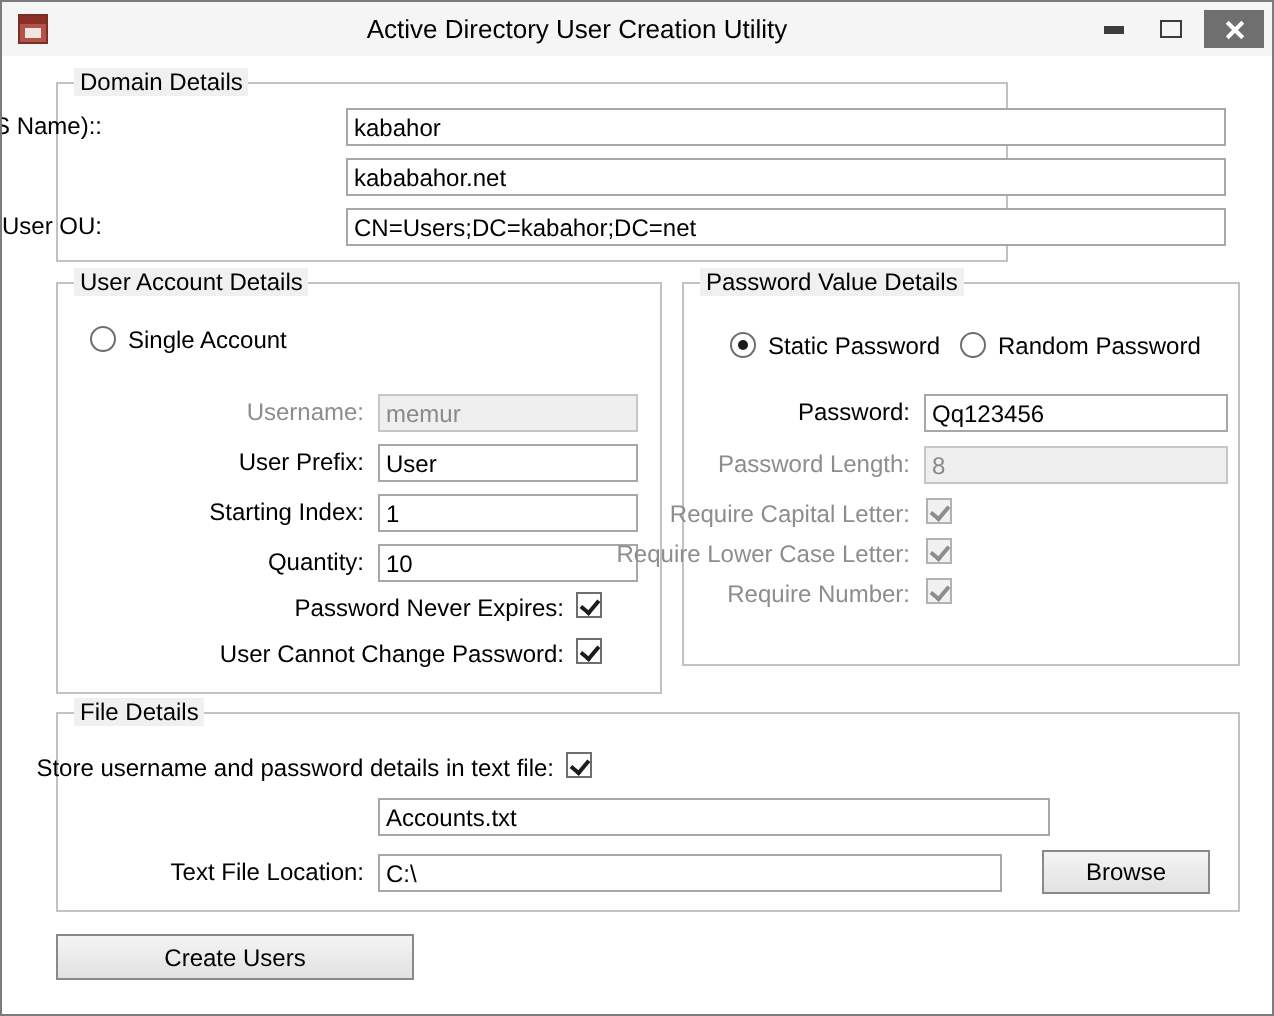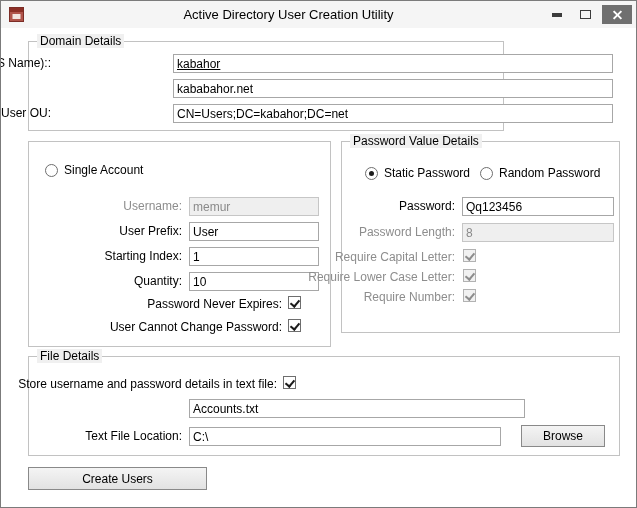--- a/index.html
+++ b/index.html
@@ -24,21 +24,21 @@
   .cblabel{position:absolute;white-space:nowrap;line-height:14px;height:14px;text-align:right;}
   .dim{color:#8d8d8d;}
   .tb{position:absolute;height:19px;box-sizing:border-box;border:1px solid #a7a7a7;background:#fff;
       font-family:"Liberation Sans",sans-serif;font-size:12px;color:#000;padding:0 3px;outline:none;}
   .tb.disabled{background:#efefef;border-color:#c6c6c6;color:#8a8a8a;}
   .checkbox{position:absolute;width:13px;height:13px;box-sizing:border-box;border:1px solid #6e6e6e;background:#fff;}
   .checkbox.on::after{content:"";position:absolute;left:3px;top:1px;width:4px;height:7px;
       border:solid #1c1c1c;border-width:0 2px 2px 0;transform:rotate(40deg);}
   .checkbox.disabled{border-color:#b2b2b2;background:#f1f1f1;}
   .checkbox.disabled.on::after{border-color:#8d8d8d;}
-  .radio-item{position:absolute;display:flex;align-items:center;gap:6px;}
+  .radio-item{position:absolute;display:flex;align-items:flex-start;gap:6px;}
   .radio{width:13px;height:13px;border-radius:50%;border:1px solid #6e6e6e;background:#fff;box-sizing:border-box;position:relative;flex:0 0 auto;}
   .radio.on::after{content:"";position:absolute;left:3px;top:3px;width:5px;height:5px;border-radius:50%;background:#1c1c1c;}
   .radio-label{white-space:nowrap;}
   .win-btn{position:absolute;display:flex;align-items:center;justify-content:center;border:1px solid #898989;
       background:linear-gradient(#f4f4f4,#e2e2e2);box-sizing:border-box;font-size:12px;cursor:default;}
 </style>
 </head>
 <body>
 
 <div class="window">
@@ -58,29 +58,30 @@
     </div>
     <div class="capbtn close-btn">
       <span class="x-glyph"></span>
     </div>
   </div>
 
   <div class="group" style="left:27px;top:40px;width:476px;height:90px;">
     <span class="legend">Domain Details</span>
 
     <span class="flabel" style="right:452px;top:12px;">Domain (NetBIOS Name)::</span>
-    <input class="tb" style="left: 144px; top: 12px; width: 440px; text-decoration: underline;" value="kabahor">
+    <input class="tb" style="left: 144px; top: 12px; width: 440px;" value="kabahor">
 
     <input class="tb" style="left: 144px; top: 37px; width: 440px;" value="kababahor.net">
 
     <span class="flabel" style="right:452px;top:62px;">User OU:</span>
     <input class="tb" style="left: 144px; top: 62px; width: 440px;" value="CN=Users;DC=kabahor;DC=net">
   </div>
 
   <div class="group" style="left:27px;top:140px;width:303px;height:206px;">
+    <span class="legend">User Account Details</span>
 
     <div class="radio-item" style="left:16px;top:21px;">
       <span class="radio"></span>
       <span class="radio-label">Single Account</span>
     </div>
 
     <span class="flabel dim" style="right:148px;top:55px;">Username:</span>
     <input class="tb disabled" readonly="" style="left: 160px; top: 55px; width: 130px;" value="memur">
 
     <span class="flabel" style="right:148px;top:80px;">User Prefix:</span>

